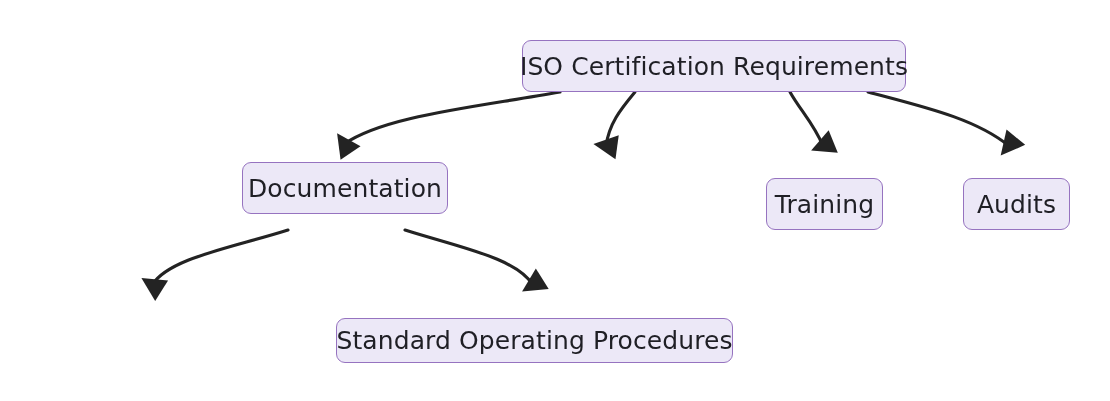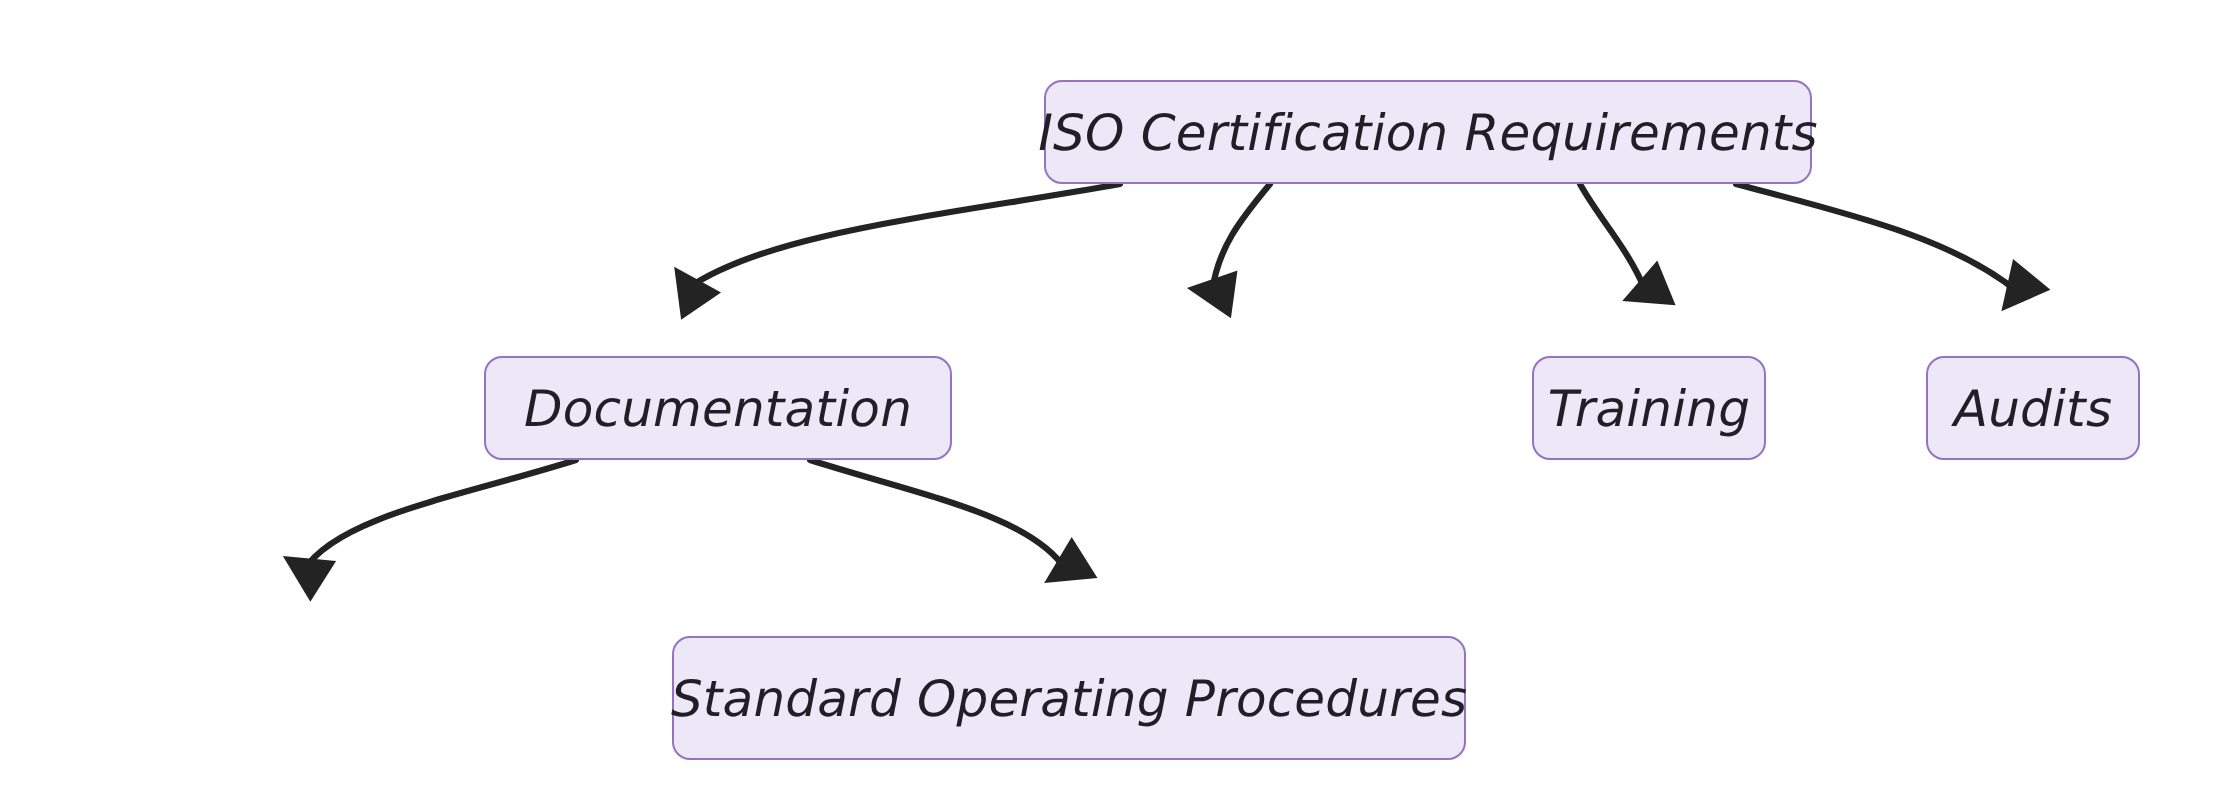--- a/index.html
+++ b/index.html
@@ -35,21 +35,20 @@
     display: flex;
     align-items: center;
     justify-content: center;
     color: #1f1f25;
     font-size: 25px;
     font-weight: 400;
     letter-spacing: 0.1px;
     white-space: nowrap;
     line-height: 1;
     z-index: 2;
-    font-style: italic;
   }
   .node-label {
     display: block;
     padding: 0 2px;
   }
 </style>
 </head>
 <body>
 
 <div id="diagram-root">
@@ -73,31 +72,31 @@
       <path d="M 288 230 C 231 248, 169 258, 152 285" marker-end="url(#arrowhead)"></path>
 
       <path d="M 405 230 C 462 248, 516 258, 533 285" marker-end="url(#arrowhead)"></path>
     </g>
   </svg>
 
   <div class="node" style="left:522px; top:40px; width:384px; height:52px;">
     <span class="node-label">ISO Certification Requirements</span>
   </div>
 
-  <div class="node" style="left:242px; top:178px; width:234px; height:52px;">
+  <div class="node" style="left:242px; top:162px; width:206px; height:52px;">
     <span class="node-label">Documentation</span>
   </div>
 
 
   <div class="node" style="left:766px; top:178px; width:117px; height:52px;">
     <span class="node-label">Training</span>
   </div>
 
   <div class="node" style="left:963px; top:178px; width:107px; height:52px;">
     <span class="node-label">Audits</span>
   </div>
 
 
-  <div class="node" style="left:336px; top:318px; width:397px; height:62px;">
+  <div class="node" style="left:336px; top:318px; width:397px; height:45px;">
     <span class="node-label">Standard Operating Procedures</span>
   </div>
 
 </div>
 
 </body></html>

